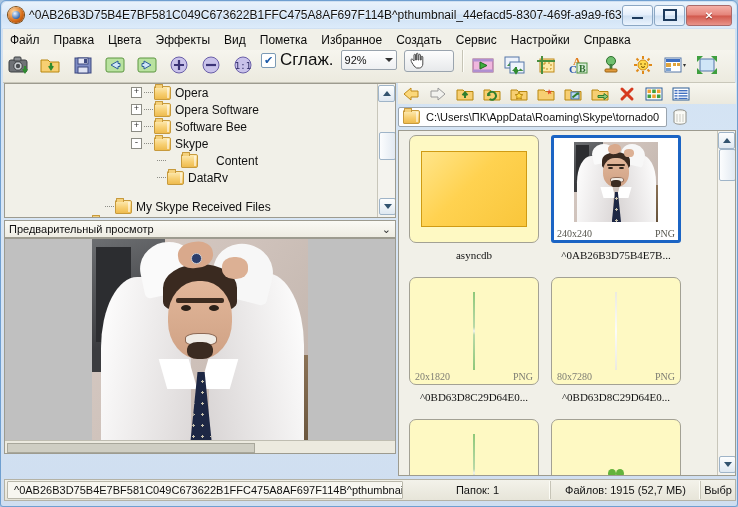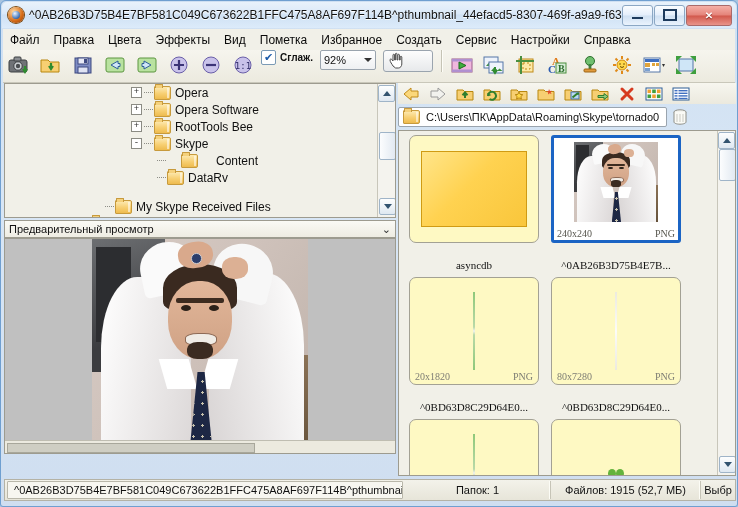--- a/index.html
+++ b/index.html
@@ -73,21 +73,21 @@
   .tb-btn{
     width:28px;height:28px;margin:0 1px;display:flex;align-items:center;justify-content:center;
     border:1px solid transparent;border-radius:3px;
   }
   .tb-sep{width:1px;height:22px;background:#c6c4b6;margin:0 4px;box-shadow:1px 0 0 #fdfdf8;}
   .chk-wrap{display:flex;align-items:center;gap:4px;margin:0 4px 0 2px;}
   .chkbox{
     width:13px;height:13px;border:1px solid #7b9ab5;background:#fff;border-radius:2px;
     display:flex;align-items:center;justify-content:center;color:#1c5aa8;font-size:11px;line-height:1;
   }
-  .chk-label{font-size:10px;color:#111;font-weight:bold;}
+  .chk-label{font-size:17px;color:#111;}
   .combo{
     width:56px;height:20px;border:1px solid #9aa4ae;border-radius:2px;
     background:linear-gradient(to bottom,#ffffff,#eef0f2);
     display:flex;align-items:center;justify-content:space-between;
     padding:0 3px;font-size:11px;color:#111;box-sizing:border-box;margin:0 3px;
   }
   .combo .arw{width:0;height:0;border-left:4px solid transparent;border-right:4px solid transparent;border-top:4px solid #333;}
   .hand-combo{
     width:50px;height:22px;border:1px solid #9aa4ae;border-radius:3px;
     background:linear-gradient(to bottom,#fdfdfd,#e7e9eb);
@@ -216,21 +216,21 @@
   }
   .thumb-cell{width:138px;height:140px;display:flex;flex-direction:column;align-items:center;margin:0 4px 2px 0;font-family:Liberation Serif, serif;}
   .thumb-frame{
     width:130px;height:108px;border:1px solid #a3a194;border-radius:7px;
     background:#fef9c3;position:relative;box-sizing:border-box;
     display:flex;align-items:center;justify-content:center;overflow:hidden;
   }
   .thumb-cell.selected .thumb-frame{
     border:3px solid #1b64c4;border-radius:3px;background:#fff;
   }
-  .thumb-caption{font-size:11px;color:#111;margin-top:16px;white-space:nowrap;overflow:hidden;max-width:132px;}
+  .thumb-caption{font-size:11px;color:#111;margin-top:6px;white-space:nowrap;overflow:hidden;max-width:132px;}
   .meta{
     position:absolute;left:0;right:0;bottom:2px;display:flex;justify-content:space-between;
     padding:0 5px;font-size:10px;color:#7d7d74;box-sizing:border-box;
   }
   .thumb-cell.selected .meta{color:#57564e;padding:0 3px;bottom:1px;}
   .yellowdoc{
     width:104px;height:74px;background:linear-gradient(135deg,#ffe58a 0%,#ffd250 45%,#f9c63b 100%);
     border:1px solid #d09b13;
   }
   .photo-mini{width:84px;height:80px;position:relative;overflow:hidden;margin-bottom:14px;}
@@ -452,21 +452,21 @@
           <div class="expander">+</div>
           <div class="dotlead"></div>
           <div class="folder-ic"></div>
           <span>Opera Software</span>
         </div>
 
         <div class="tree-row" style="padding-left:126px;">
           <div class="expander">+</div>
           <div class="dotlead"></div>
           <div class="folder-ic"></div>
-          <span>RootTools Bee</span>
+          <span>Software Bee</span>
         </div>
 
         <div class="tree-row" style="padding-left:126px;">
           <div class="expander">-</div>
           <div class="dotlead"></div>
           <div class="folder-ic"></div>
           <span>Skype</span>
         </div>
 
         <div class="tree-row" style="padding-left:152px;gap:14px;">

